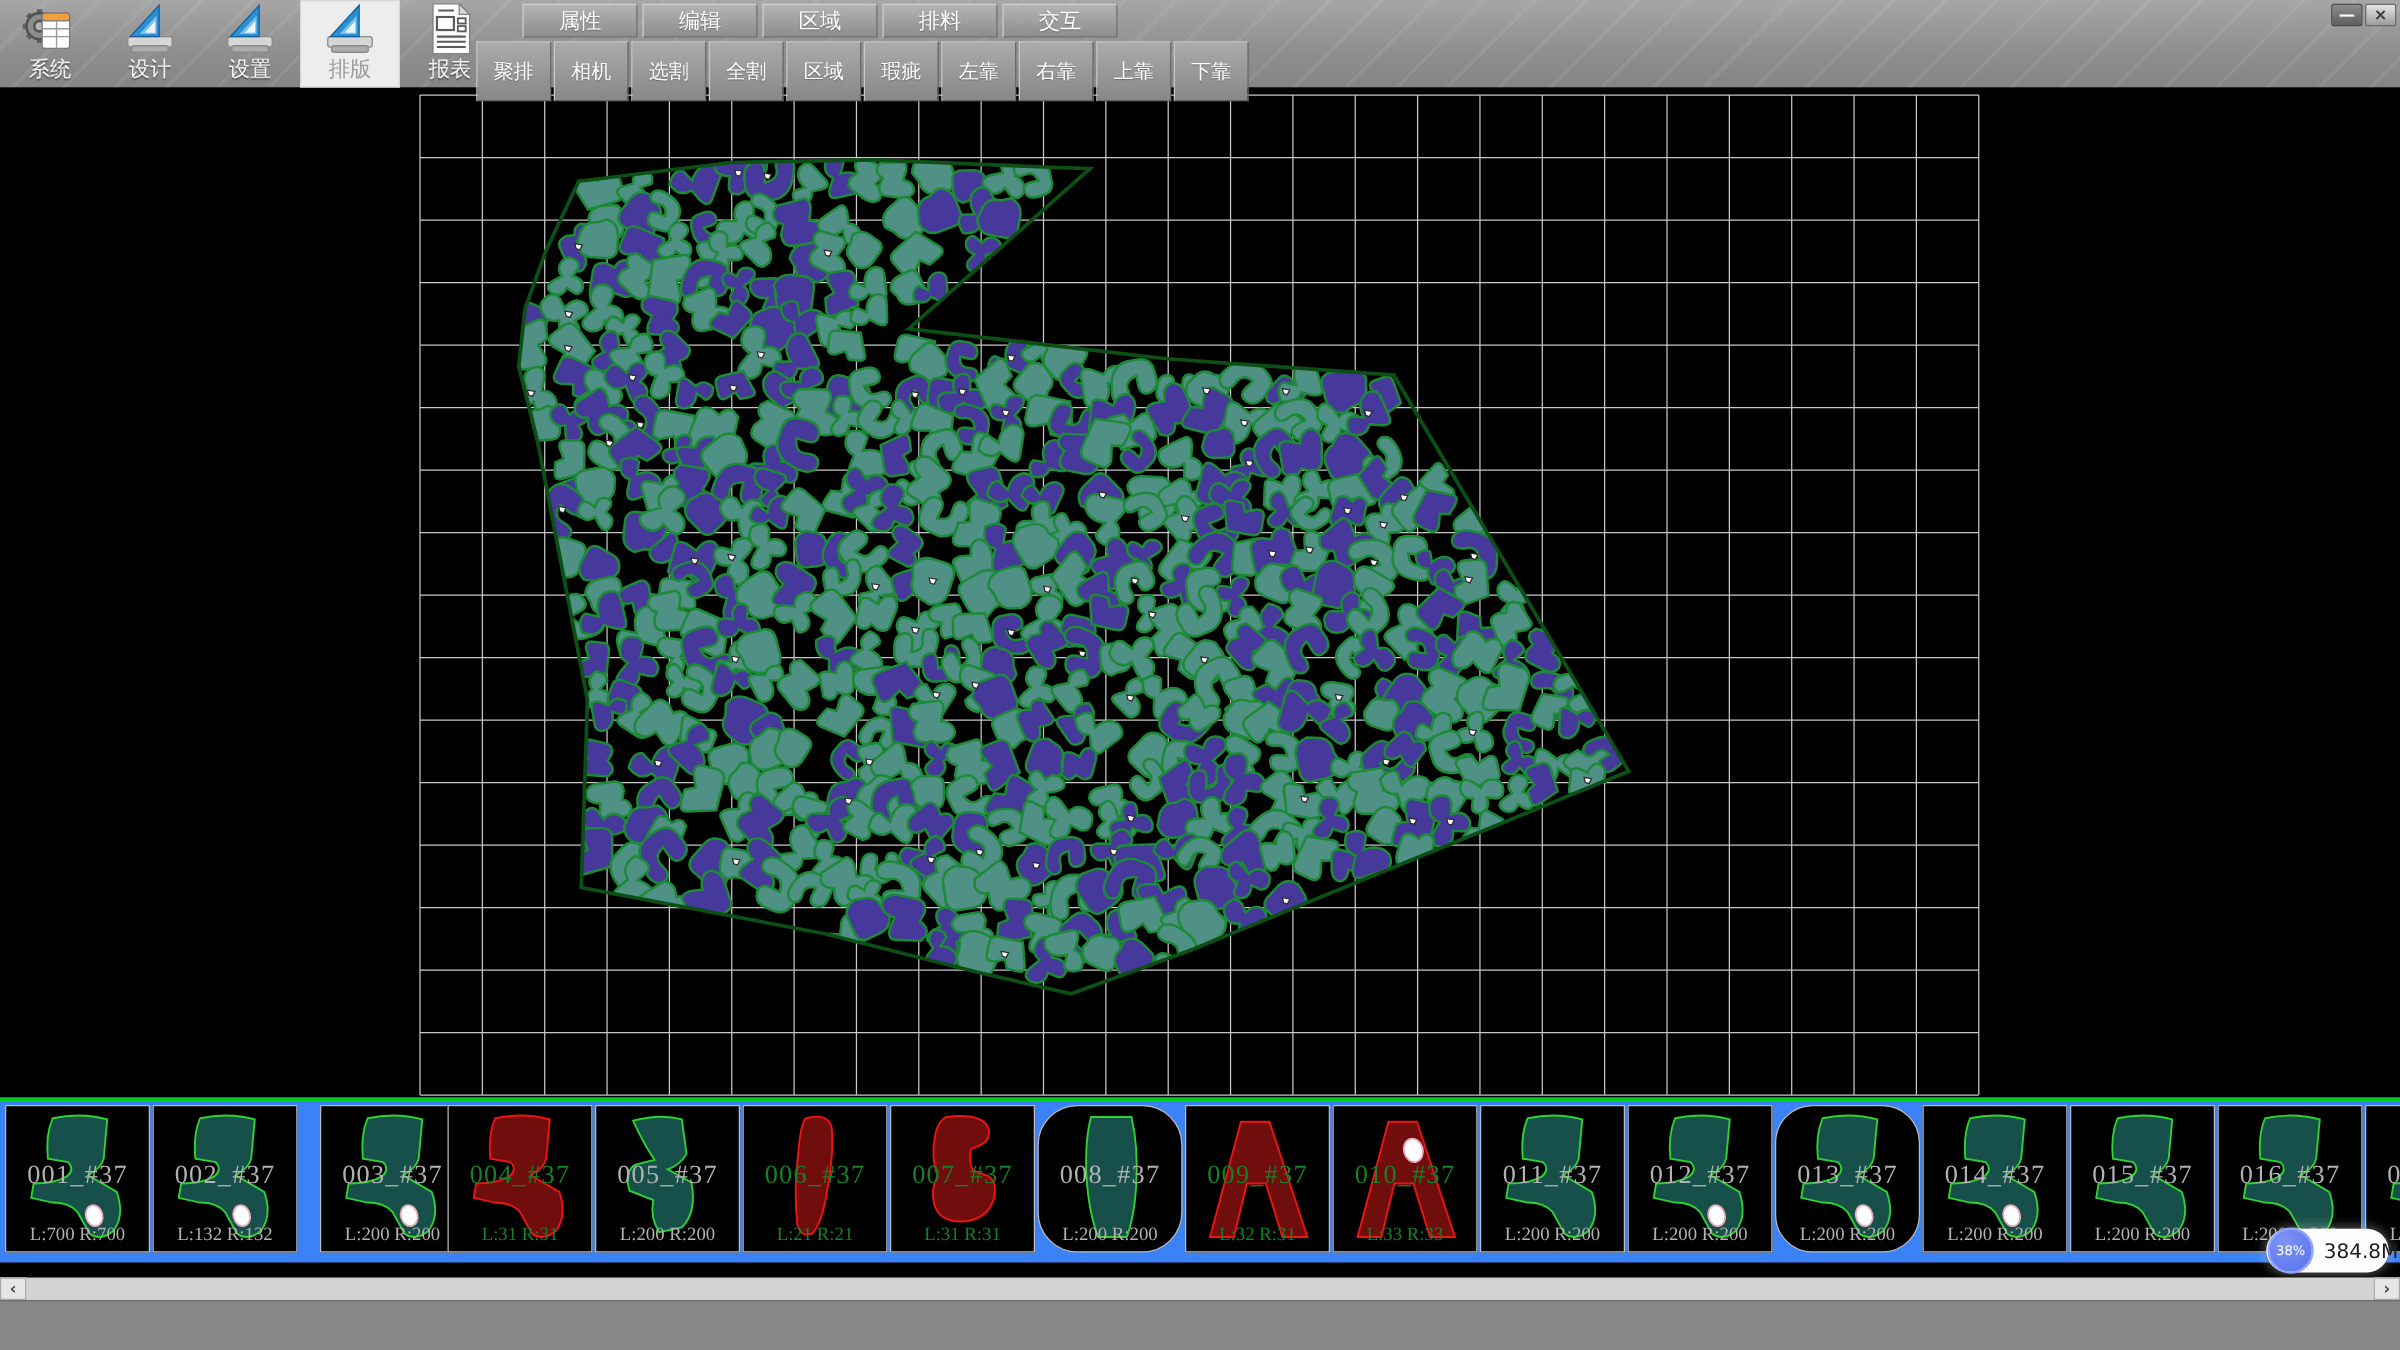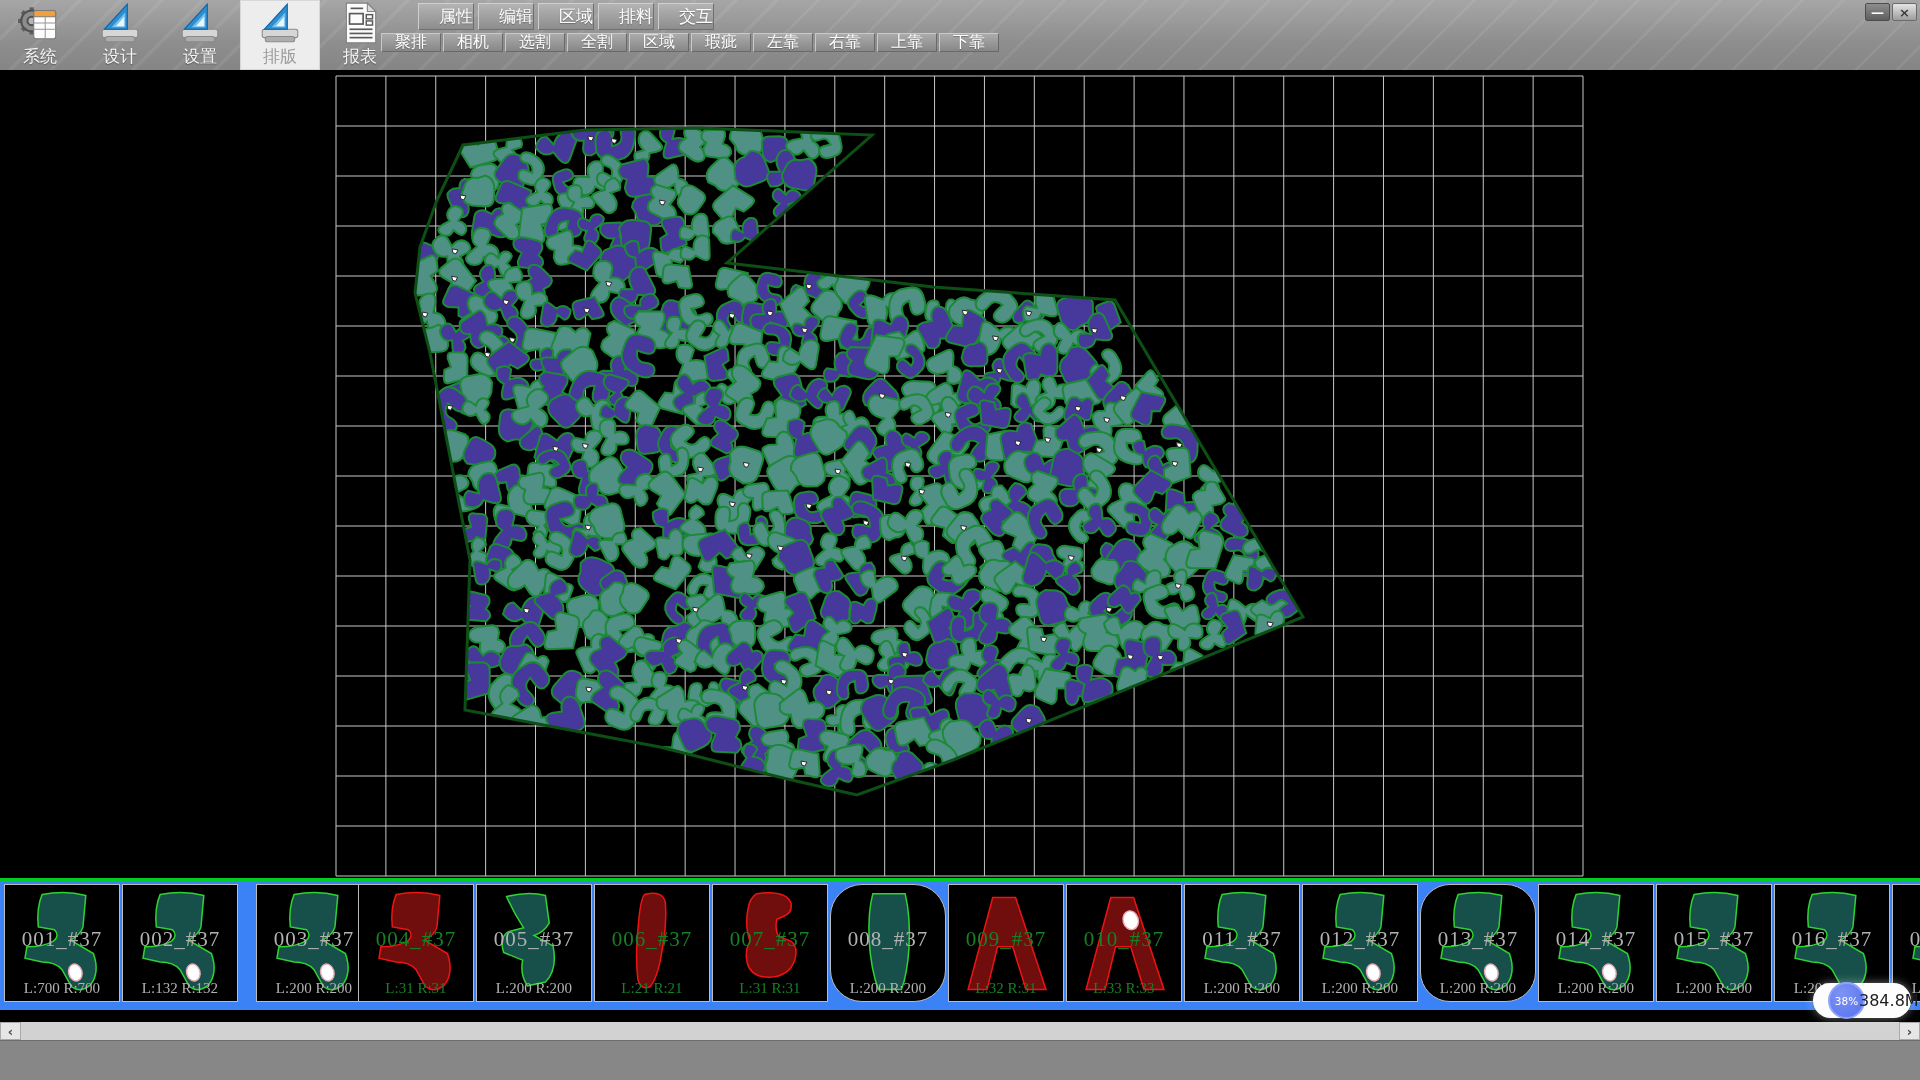--- a/index.html
+++ b/index.html
@@ -13,26 +13,26 @@
   .toolbar::after{content:"";position:absolute;inset:0;pointer-events:none;
     background:repeating-linear-gradient(135deg,transparent 0 26px,rgba(255,255,255,.07) 26px 29px);}
   .navrow{position:absolute;left:0;top:0;height:70px;display:flex;z-index:3;}
   .nav-btn{width:80px;height:70px;display:flex;flex-direction:column;align-items:center;cursor:default;}
   .nav-btn.active{background:#ededed;box-shadow:inset 0 0 0 1px #d7d7d7;}
   .nav-btn svg{width:46px;height:42px;margin-top:2px;}
   .nav-label{font-size:17px;color:#f4f4f4;text-shadow:0 1px 1px rgba(0,0,0,.35);line-height:24px;}
   .nav-btn.active .nav-label{color:#9a9a9a;text-shadow:none;}
 
   .menurow-top{position:absolute;left:418px;top:3px;display:flex;z-index:3;}
-  .menu-btn{width:56px;height:27px;margin-right:4px;display:flex;align-items:center;justify-content:flex-end;
+  .menu-btn{width:92px;height:27px;margin-right:4px;display:flex;align-items:center;justify-content:center;
     background:linear-gradient(#b4b4b4,#8d8d8d);
     border:1px solid;border-color:#cfcfcf #6f6f6f #6f6f6f #cfcfcf;
     color:#fff;font-size:17px;text-shadow:0 1px 1px rgba(0,0,0,.3);box-sizing:border-box;}
   .menurow-tools{position:absolute;left:381px;top:33px;display:flex;z-index:3;}
-  .tool-btn{width:60px;height:19px;margin-right:2px;display:flex;align-items:center;justify-content:center;
+  .tool-btn{width:60px;height:48px;margin-right:2px;display:flex;align-items:center;justify-content:center;
     background:linear-gradient(#ababab,#878787);
     border:1px solid;border-color:#c9c9c9 #696969 #696969 #c9c9c9;
     color:#fff;font-size:16px;text-shadow:0 1px 1px rgba(0,0,0,.3);box-sizing:border-box;}
 
   .win-controls{position:absolute;right:3px;top:3px;display:flex;gap:2px;z-index:4;}
   .win-btn{width:25px;height:18px;display:flex;align-items:center;justify-content:center;
     font-size:13px;font-weight:bold;border-radius:2px;box-sizing:border-box;}
   .win-btn.min{background:linear-gradient(#8d8d8d,#5f5f5f);color:#fff;border:1px solid #4c4c4c;}
   .win-btn.close{background:linear-gradient(#e4e4e4,#9d9d9d);color:#3c3c3c;border:1px solid #6a6a6a;}
 
@@ -48,21 +48,21 @@
   .cell svg{position:absolute;left:10px;top:2px;width:96px;height:114px;}
   .cell .tlabel{position:absolute;left:0;top:42px;width:100%;text-align:center;
     font-family:"Liberation Serif",serif;font-size:21px;letter-spacing:1px;}
   .cell .tmeta{position:absolute;left:0;bottom:4px;width:100%;text-align:center;
     font-family:"Liberation Serif",serif;font-size:15px;}
 
   
   .badge{position:absolute;left:1811px;top:982px;z-index:9;}
   .badge-pill{position:absolute;left:2px;top:1px;width:98px;height:35px;border-radius:18px;
     background:#fdfdfd;box-shadow:0 0 10px rgba(255,255,255,.45),0 1px 3px rgba(0,0,0,.5);}
-  .badge-circle{position:absolute;left:17px;top:0;width:37px;height:37px;border-radius:50%;
+  .badge-circle{position:absolute;left:3px;top:0;width:37px;height:37px;border-radius:50%;
     background:radial-gradient(circle at 35% 30%,#7d93f5,#5872ea);border:2px solid #8fa4ff;
     box-sizing:border-box;display:flex;align-items:center;justify-content:center;
     color:#fff;font-size:10.5px;}
   .badge-text{position:absolute;left:48px;top:9px;color:#1c1c1c;font-size:16px;}
 
   
   .hscroll{position:absolute;left:0;top:1022px;width:1920px;height:18px;background:#d2d2d2;}
   .hs-btn{position:absolute;top:0;width:21px;height:18px;background:#e6e6e6;color:#4a4a4a;
     display:flex;align-items:center;justify-content:center;font-size:13px;font-weight:bold;
     border:1px solid #aaa;box-sizing:border-box;}

